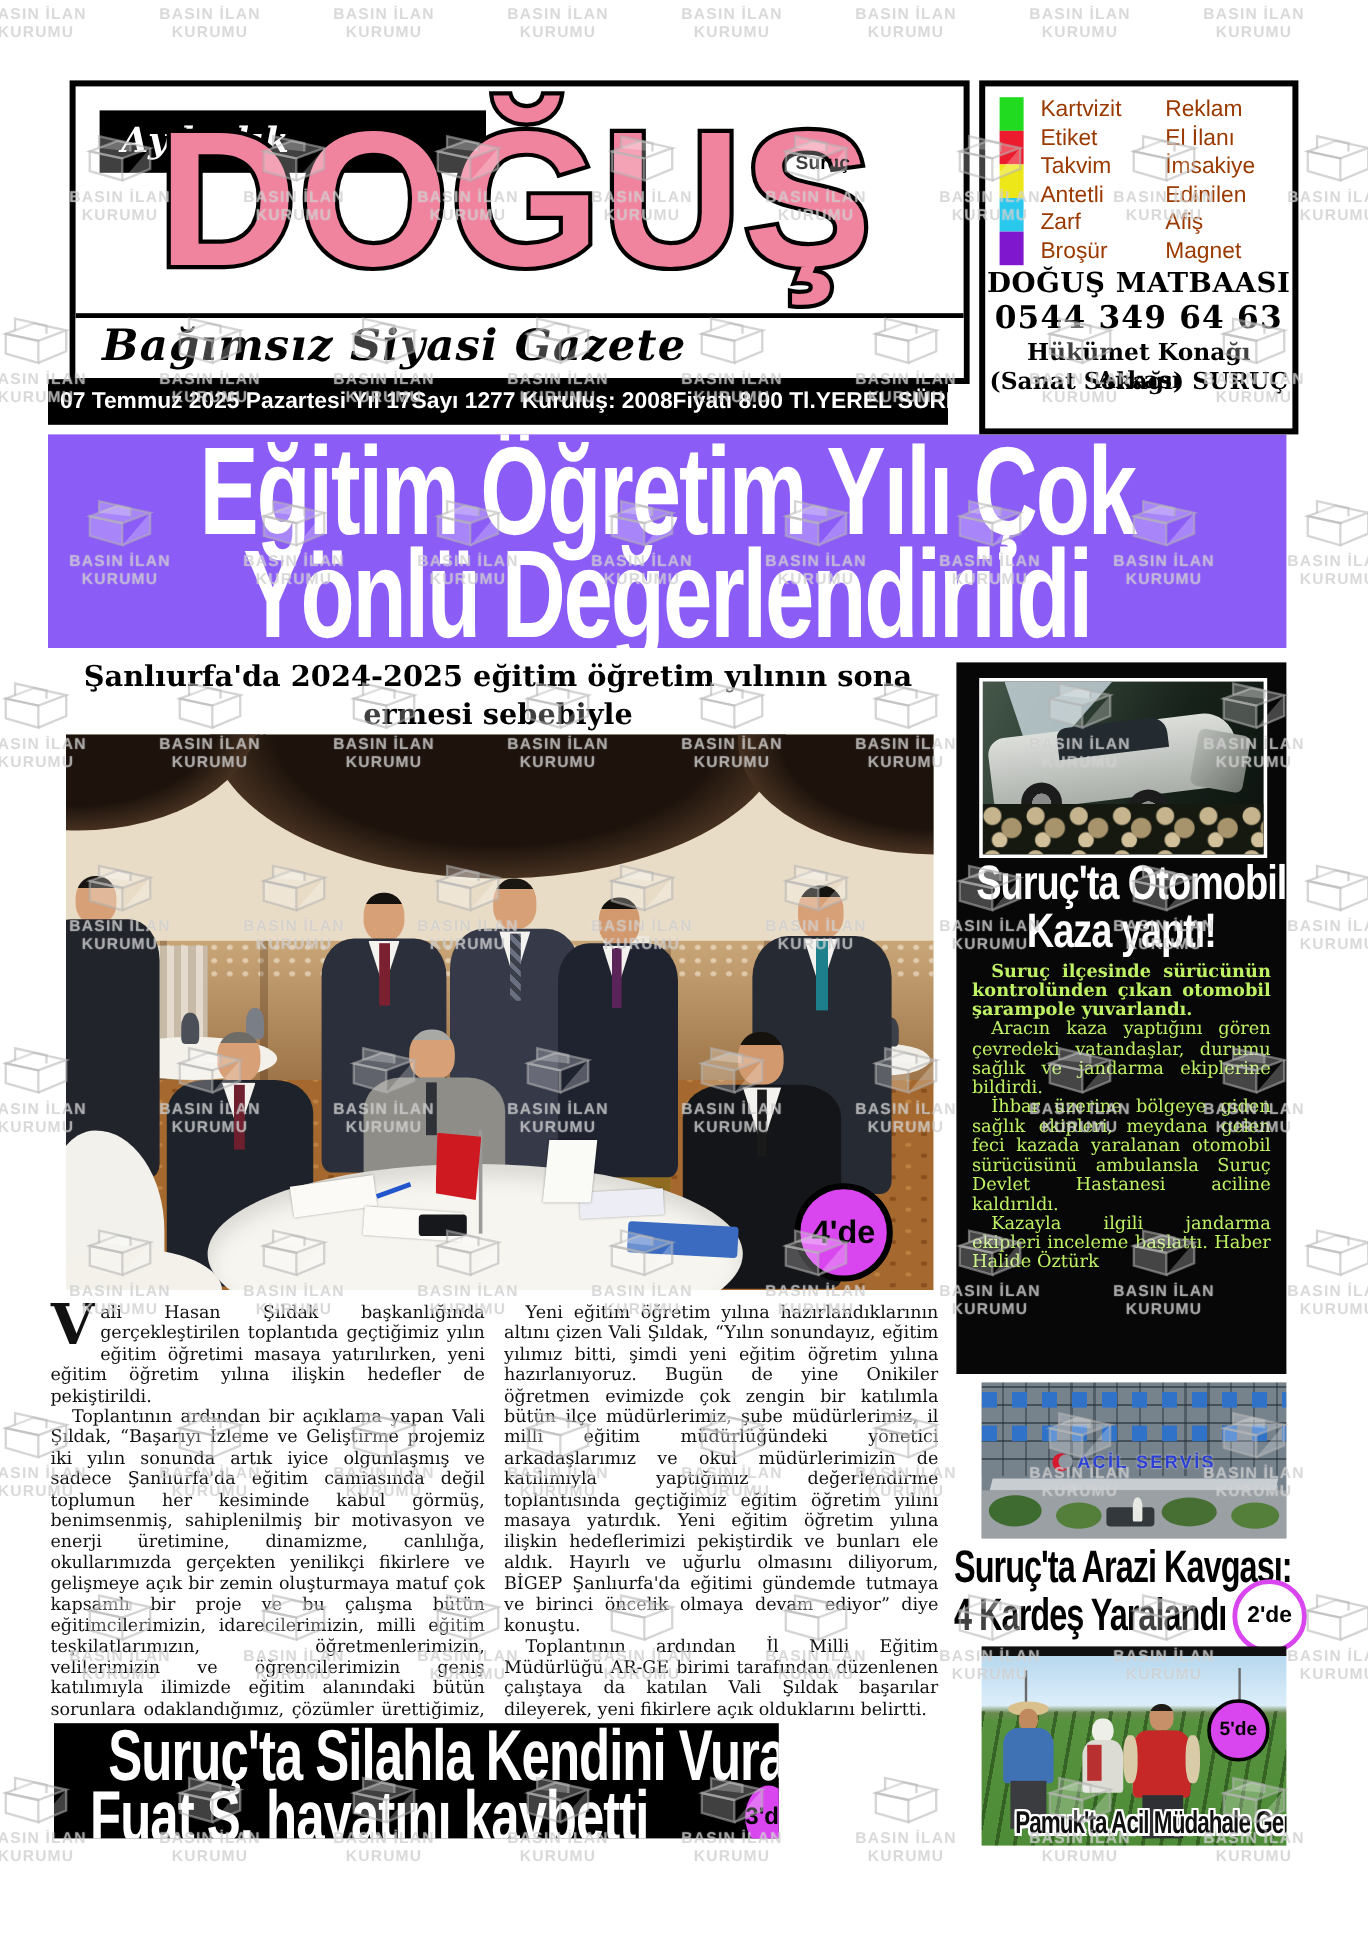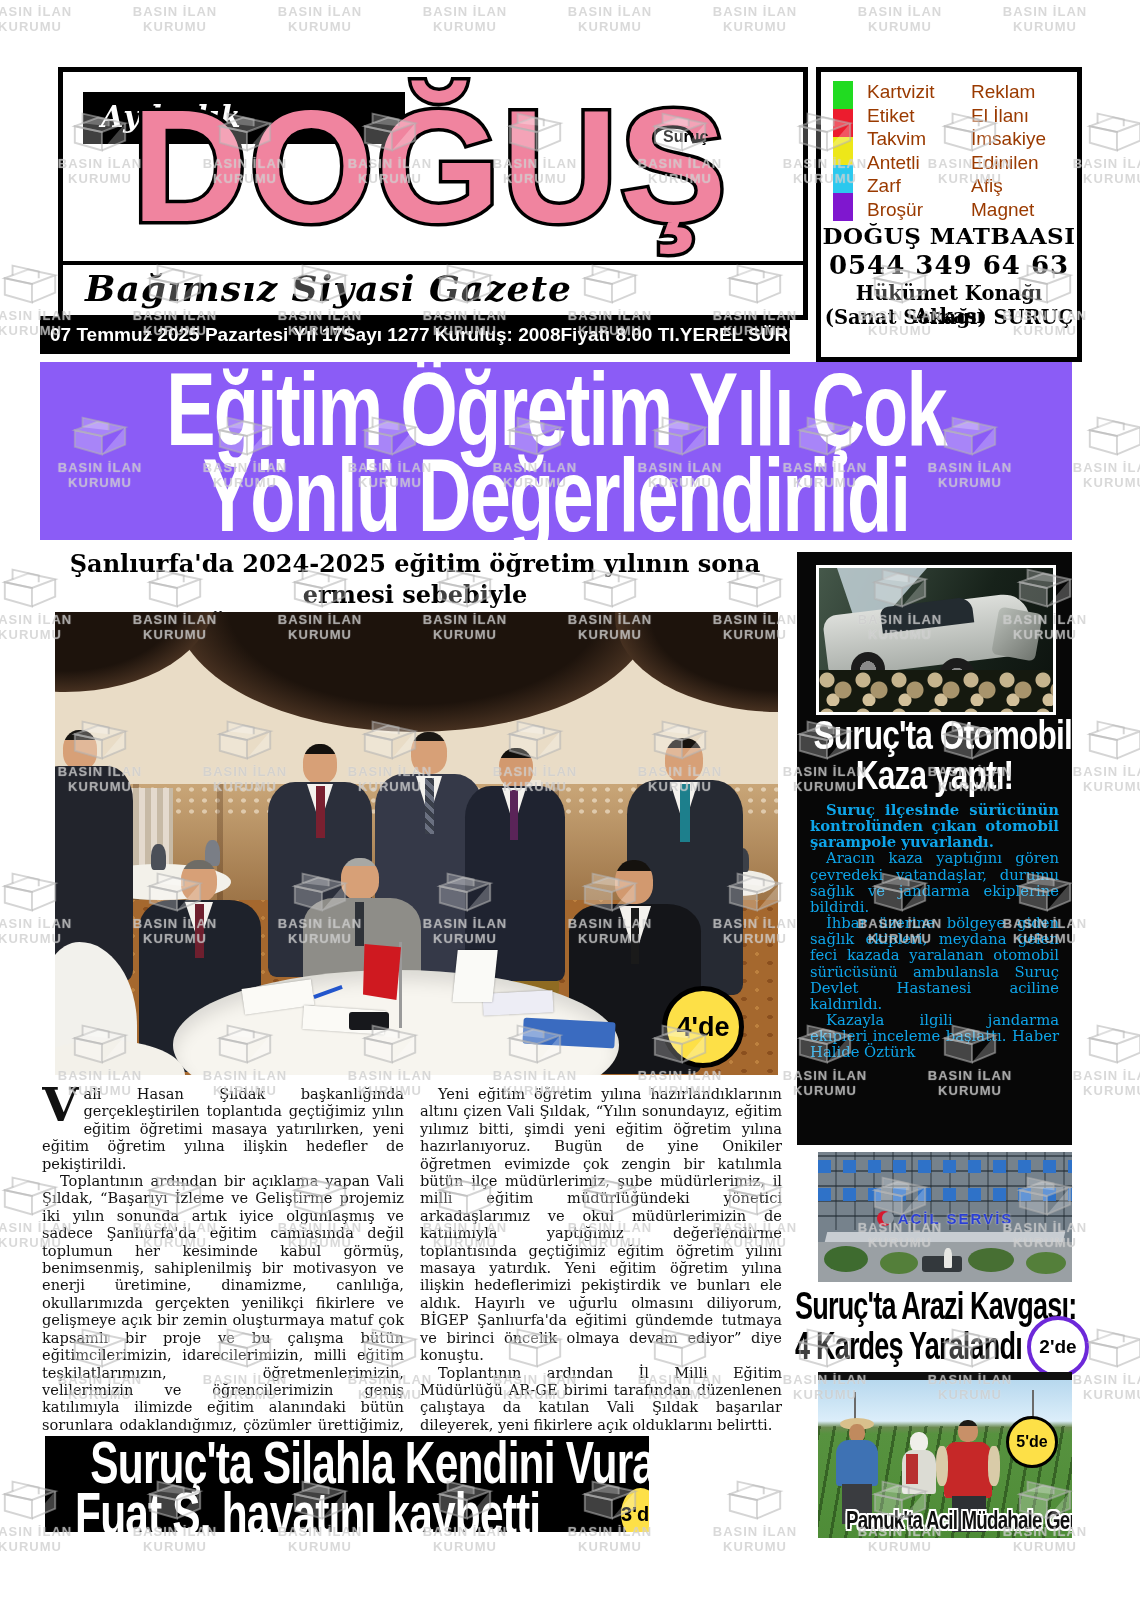--- a/index.html
+++ b/index.html
@@ -55,25 +55,25 @@
 
   
   #mainphoto{left:55px;top:612px;width:723px;height:463px;margin:0;overflow:hidden;background:#E9DCC6;}
   .mp-recess{background:radial-gradient(ellipse at center,#1D130C 0 55%,#4A3322 72%,#8A5A30 78%,#E9DCC6 82%);border-radius:50%;}
   .head{border-radius:46% 46% 42% 42%;}
   .suit{border-radius:26% 26% 8% 8% / 16% 16% 5% 5%;}
   .vshirt{background:#F4F2EE;clip-path:polygon(0 0,100% 0,50% 100%);}
   .paper{background:#FBFAF6;box-shadow:0 0 2px rgba(0,0,0,.35);}
 
   
-  .badge{border-radius:50%;background:#fde047;color:#000;display:flex;align-items:center;
+  .badge{border-radius:50%;background:#d946ef;color:#000;display:flex;align-items:center;
          justify-content:center;font-weight:bold;z-index:40;}
   #badge4{left:607px;top:374px;width:72px;height:72px;border:5px solid #000;font-size:27px;}
   #badge3{width:52px;height:52px;font-size:20px;}
-  #badge2{right:-2px;top:30px;width:54px;height:54px;border:4px solid #6d28d9;font-size:19px;background:#fff;}
+  #badge2{right:-2px;top:30px;width:54px;height:54px;border:4px solid #d946ef;font-size:19px;background:#fff;}
   #badge5{right:14px;top:36px;width:46px;height:46px;border:3px solid #000;font-size:16px;}
 
   
   #cols{left:42px;top:1085px;width:740px;height:349px;display:flex;gap:16px;overflow:hidden;}
   .col{flex:1;font-family:"DejaVu Serif",serif;font-size:14.6px;line-height:17.4px;
        text-align:justify;color:#111;}
   .col p{margin:0;}
   .col p.ind{text-indent:18px;}
   #dropcap{float:left;font-size:47px;line-height:38px;font-weight:bold;margin:1px 5px 0 0;}
 
@@ -82,21 +82,21 @@
   .bn{font-weight:bold;font-size:50px;letter-spacing:-1px;line-height:46px;text-align:center;
       transform:scale(.85,1.2);transform-origin:50% 50%;white-space:nowrap;}
   #bnrow2{display:flex;justify-content:center;align-items:center;gap:40px;margin-top:2px;}
 
   
   #crashbox{left:797px;top:552px;width:275px;height:593px;background:#070707;z-index:3;}
   #crashframe{left:19px;top:13px;width:234px;height:144px;border:3px solid #fff;overflow:hidden;
               background:linear-gradient(115deg,#45584A,#17221A 60%,#0C120E);margin:0;}
   .crash-h{width:100%;text-align:center;color:#fff;font-weight:bold;font-size:36px;
            letter-spacing:-1px;line-height:40px;transform:scale(.88,1.12);white-space:nowrap;}
-  #crashtext{left:13px;top:250px;width:249px;color:#0ea5e9;font-family:"DejaVu Serif",serif;
+  #crashtext{left:13px;top:250px;width:249px;color:#bef264;font-family:"DejaVu Serif",serif;
              font-size:14.8px;line-height:16.15px;text-align:justify;}
   #crashtext p{margin:0;}
   #crashtext p.ind{text-indent:16px;}
   #crashtext p.lead{font-weight:bold;}
 
   
   #hospital{left:818px;top:1152px;width:254px;height:130px;margin:0;overflow:hidden;
             background:#76828C;z-index:3;}
   #hosp-sign{left:0;top:58px;width:100%;display:flex;align-items:center;justify-content:center;
              gap:6px;font-weight:bold;font-size:15px;letter-spacing:2px;color:var(--signblue,#2B3FD4);

